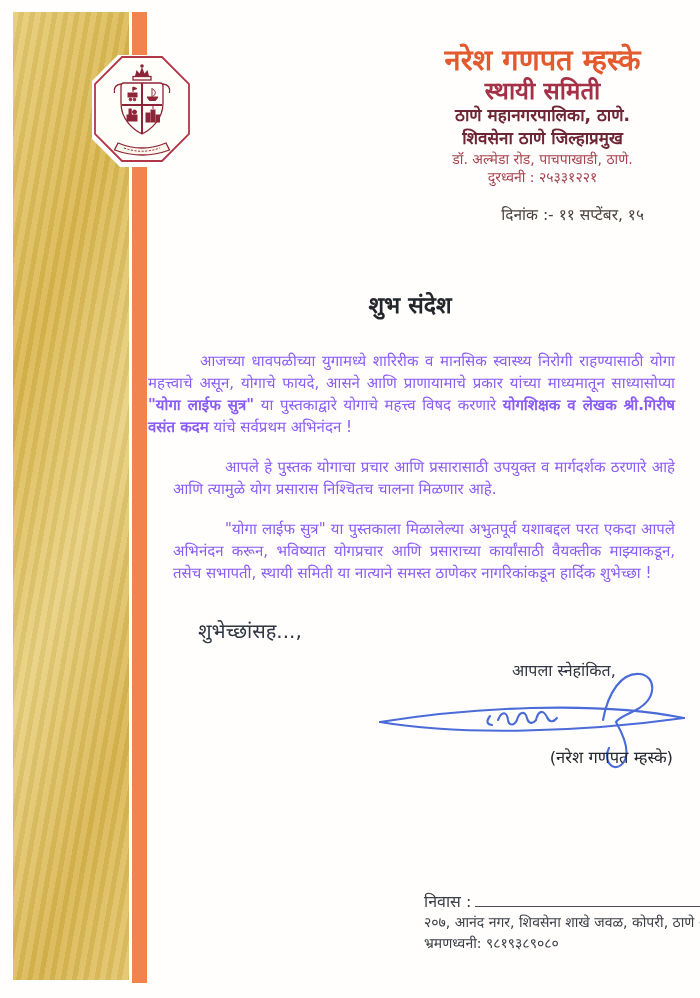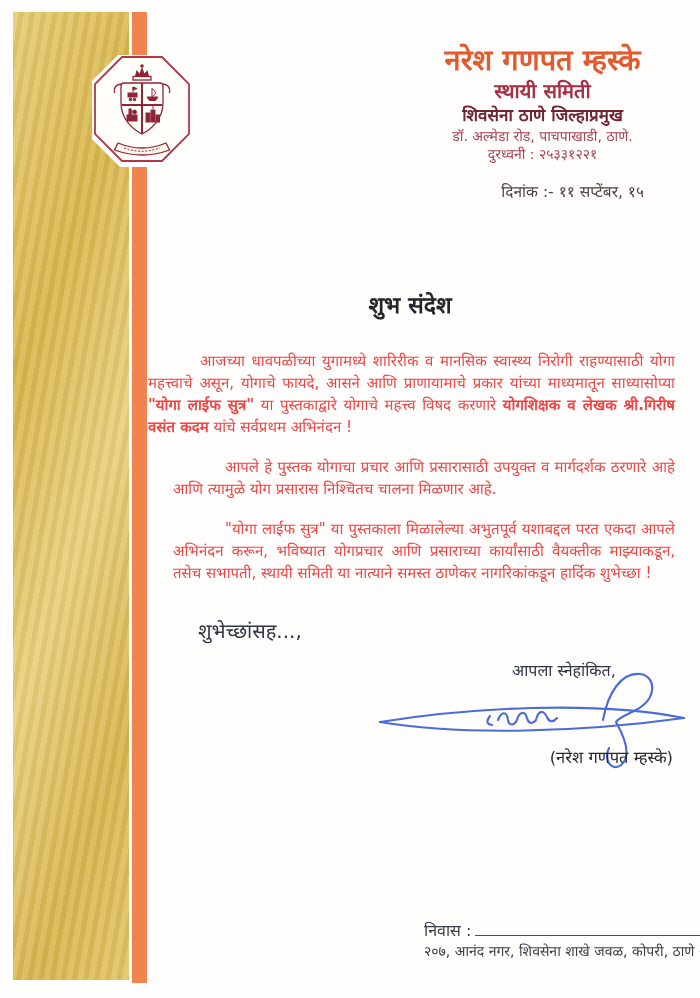--- a/index.html
+++ b/index.html
@@ -17,39 +17,39 @@
   }
   .orange-stripe{
     position:absolute;left:132px;top:12px;width:15px;height:971px;
     background:#f0834e;
   }
   .emblem{position:absolute;left:92px;top:55px;width:100px;height:112px;}
   
   .header-block{position:absolute;left:385px;top:42px;width:315px;text-align:center;}
   .h-name{font-size:29px;line-height:36px;font-weight:bold;color:#e25a2d;}
   .h-post{font-size:25px;line-height:33px;font-weight:bold;color:#a43147;}
-  .h-post2{font-size:20px;line-height:26px;font-weight:bold;color:#a43147;}
+  .h-post2{font-size:24px;line-height:26px;font-weight:bold;color:#a43147;}
   .h-org{font-size:17px;line-height:23px;font-weight:bold;color:#6f2634;}
   .h-addr{font-size:14px;line-height:18px;color:#a5434f;}
   .h-date{font-size:15.5px;color:#4b4440;margin-top:17px;text-align:right;padding-right:56px;}
   
   .letter-title{position:absolute;left:150px;top:288px;width:520px;text-align:center;
     font-size:23px;font-weight:bold;color:#23262b;}
   .body-text{position:absolute;left:148px;top:350px;width:527px;
-    font-size:15px;line-height:22px;color:#ef4444;text-align:justify;}
+    font-size:15px;line-height:22px;color:#8b5cf6;text-align:justify;}
   .body-text p{margin:0;text-indent:52px;}
   .body-text p + p{margin-top:18px;padding-left:25px;}
   .b{font-weight:bold;}
   .closing{position:absolute;left:198px;top:617px;font-size:20px;color:#2f3642;}
   .signoff{position:absolute;left:512px;top:659px;font-size:16px;color:#2f3642;}
   .signature{position:absolute;left:378px;top:664px;width:312px;height:108px;}
   .signer{position:absolute;left:468px;top:745px;width:205px;text-align:right;
     font-size:16.5px;color:#272a30;}
   
-  .footer{position:absolute;left:424px;top:890px;width:276px;color:#3a3e45;margin-top:29px;}
+  .footer{position:absolute;left:424px;top:890px;width:276px;color:#3a3e45;}
   .footer-row{display:flex;align-items:flex-end;}
   .footer-label{font-size:16px;white-space:nowrap;}
   .footer-rule{flex:1;border-bottom:1.6px solid #4a4e55;margin:0 0 5px 4px;}
   .footer-line{font-size:14px;line-height:21px;white-space:nowrap;overflow:hidden;}
 </style>
 </head>
 <body>
 
 <div class="page">
 
@@ -86,20 +86,21 @@
       <path d="M29,29 q-8,1 -6.5,9"></path>
       <path d="M71,29 q8,1 6.5,9"></path>
       <path d="M26,88 q24,10 48,0 l3.5,7 q-27,10 -55,0 z" fill="#fdf6ea"></path>
       <path d="M32,93 q18,6.5 36,0" stroke-width="1" stroke-dasharray="2,1.6"></path>
     </g>
   </svg>
 
   <div class="header-block">
     <div class="h-name">नरेश गणपत म्हस्के</div>
     <div class="h-post2">स्थायी समिती</div>
+    <div class="h-org">ठाणे महानगरपालिका, ठाणे.</div>
     <div class="h-org">शिवसेना ठाणे जिल्हाप्रमुख</div>
     <div class="h-addr">डॉ. अल्मेडा रोड, पाचपाखाडी, ठाणे.</div>
     <div class="h-addr">दुरध्वनी : २५३३१२२१</div>
     <div class="h-date">दिनांक :- ११ सप्टेंबर, १५</div>
   </div>
 
   <div class="letter-title">शुभ संदेश</div>
 
   <div class="body-text">
     <p><span>आजच्या धावपळीच्या युगामध्ये शारिरीक व मानसिक स्वास्थ्य निरोगी राहण्यासाठी योगा महत्त्वाचे असून, योगाचे फायदे, आसने आणि प्राणायामाचे प्रकार यांच्या माध्यमातून साध्यासोप्या </span><span class="b">"योगा लाईफ सुत्र"</span><span> या पुस्तकाद्वारे योगाचे महत्त्व विषद करणारे </span><span class="b">योगशिक्षक व लेखक श्री.गिरीष वसंत कदम</span><span> यांचे सर्वप्रथम अभिनंदन !</span></p>
@@ -121,15 +122,16 @@
   </svg>
 
   <div class="signer">(नरेश गणपत म्हस्के)</div>
 
   <div class="footer">
     <div class="footer-row">
       <span class="footer-label">निवास :</span>
       <span class="footer-rule"></span>
     </div>
     <div class="footer-line">२०७, आनंद नगर, शिवसेना शाखे जवळ, कोपरी, ठाणे - ३.</div>
+    <div class="footer-line">भ्रमणध्वनी: ९८१९३८९०८०</div>
   </div>
 
 </div>
 
 </body></html>

